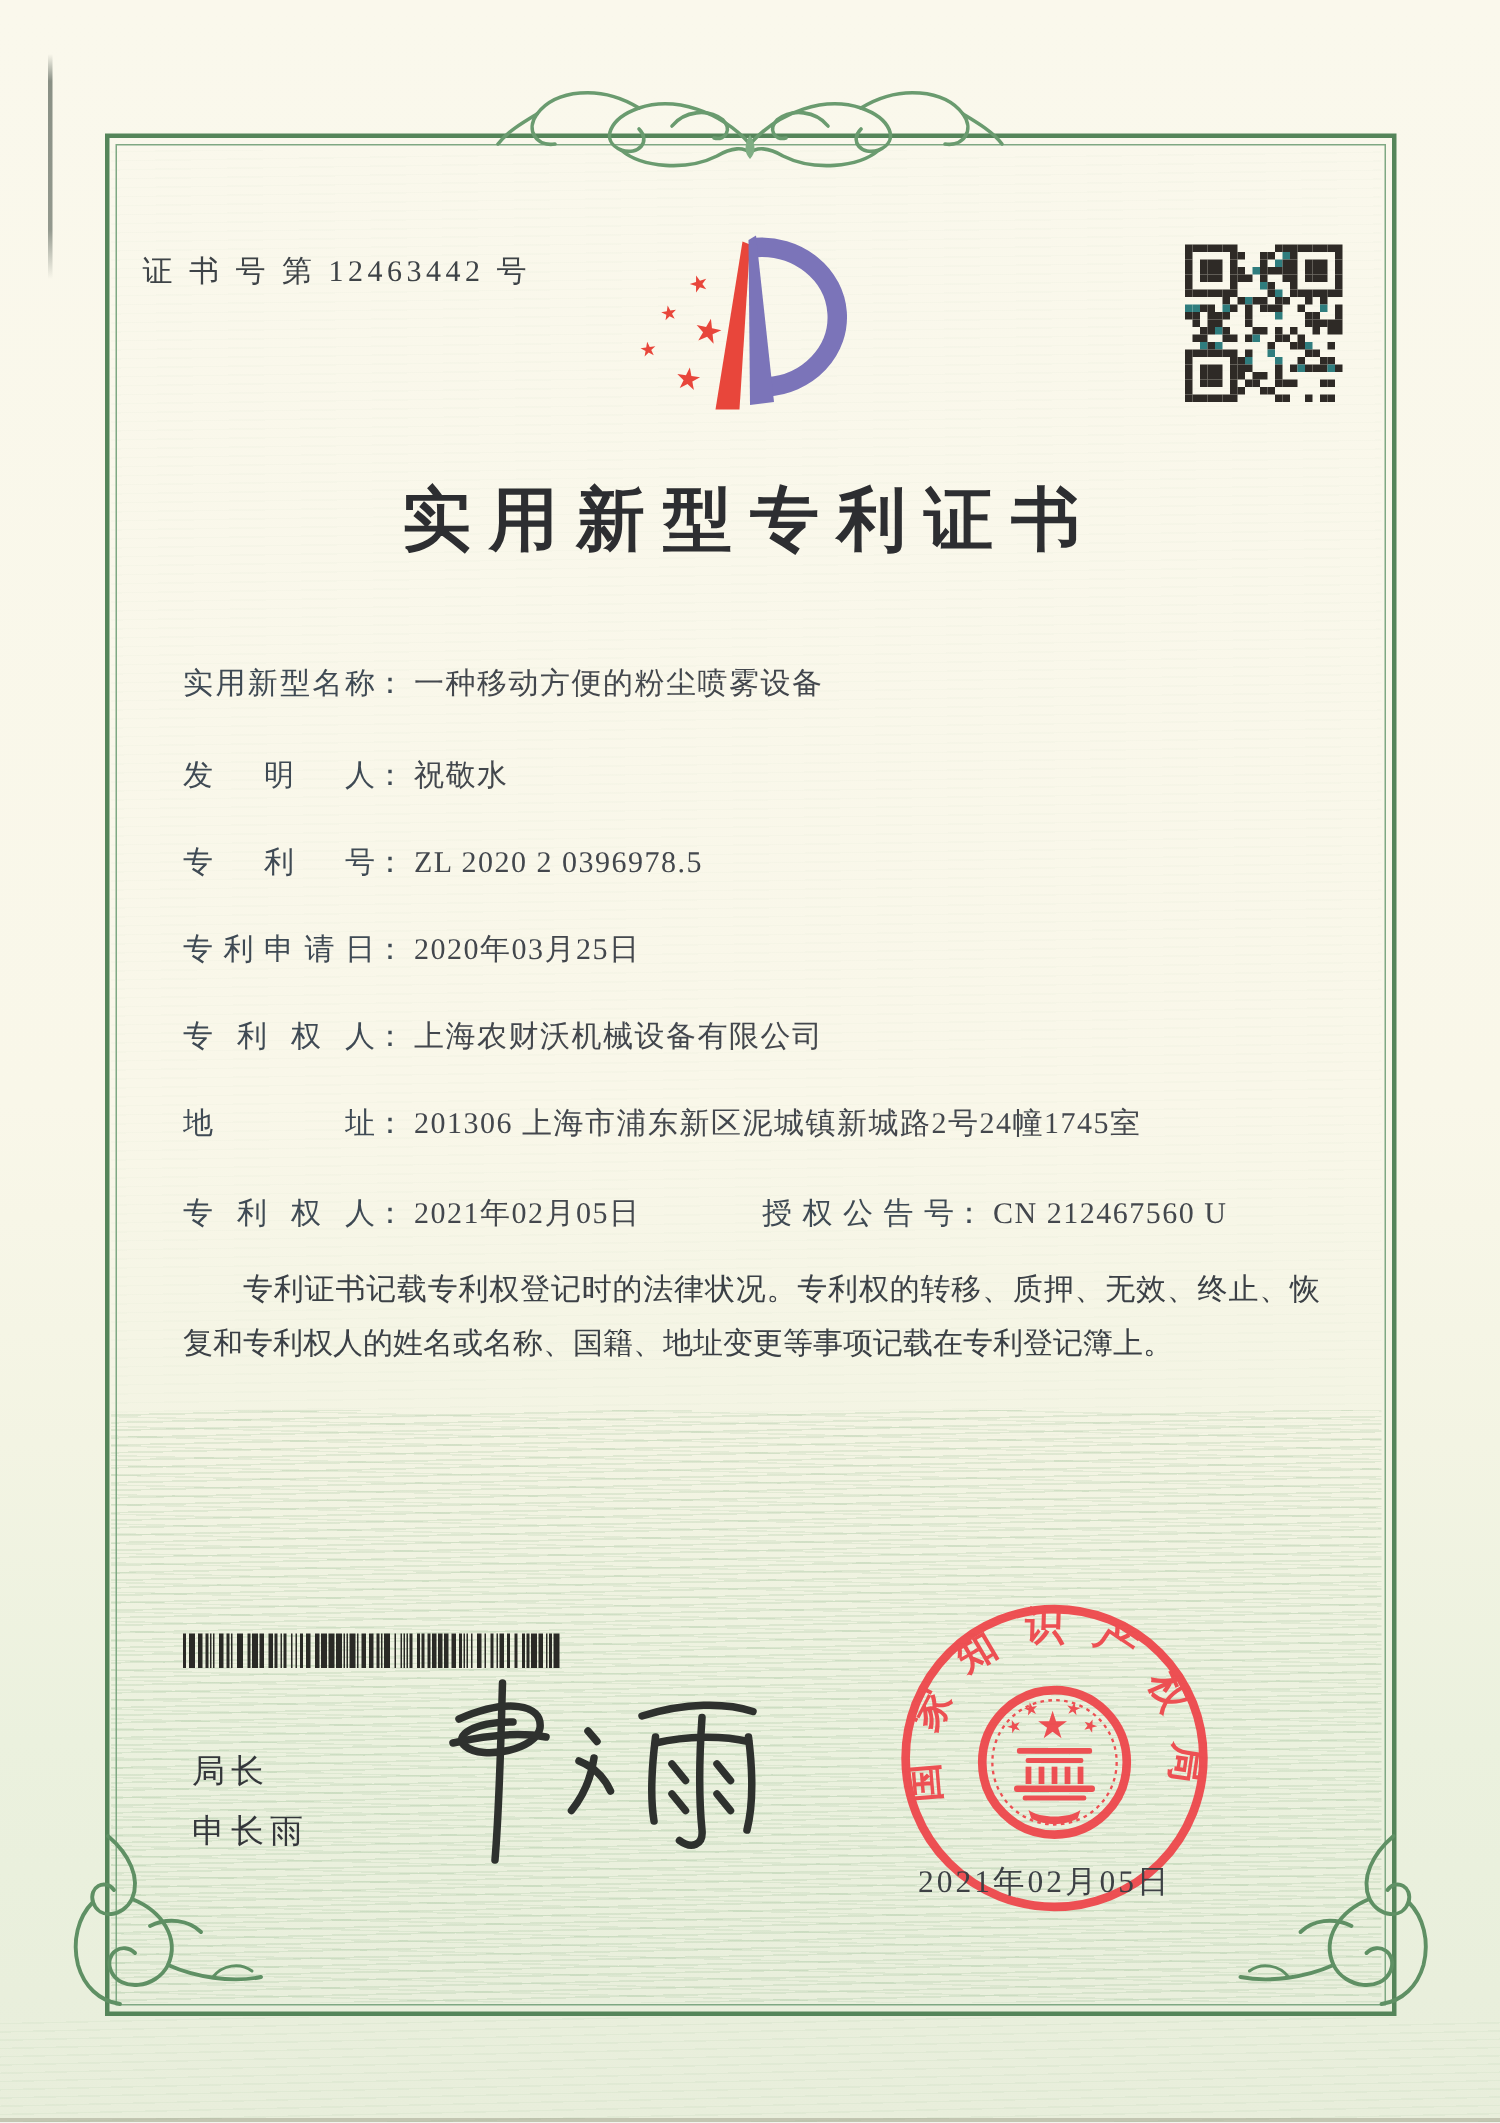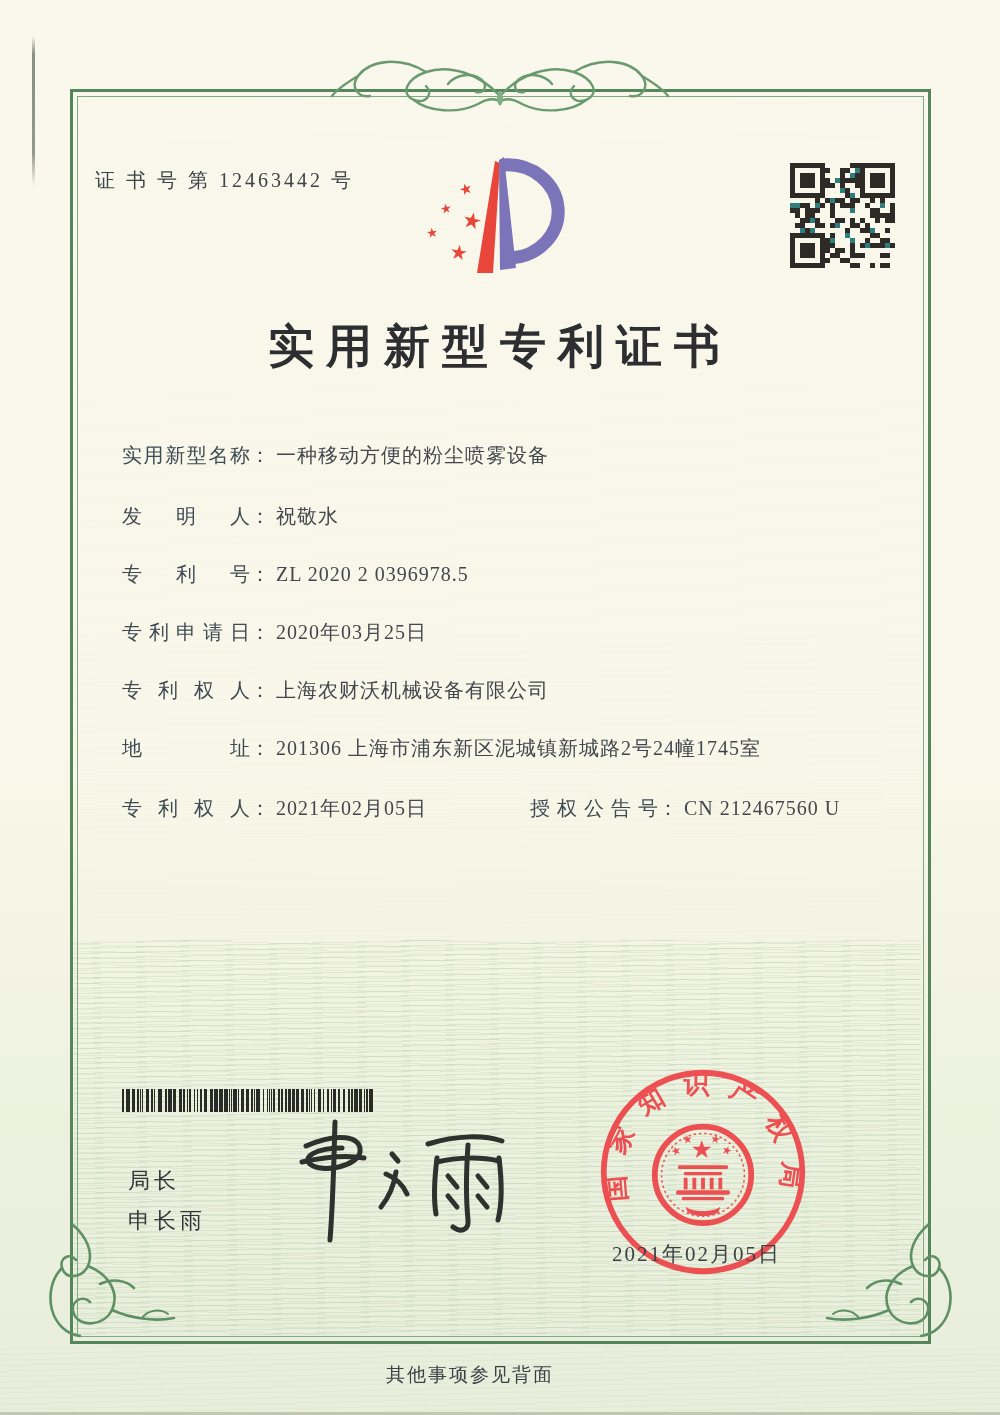--- a/index.html
+++ b/index.html
@@ -27,21 +27,21 @@
 
   .cert-no{position:absolute;left:95px;top:167px;font-size:20px;letter-spacing:3px;color:#3e4347;}
   .title{position:absolute;left:0;top:316px;width:100%;text-align:center;font-size:46px;font-weight:700;
     letter-spacing:12px;color:#2d2e31;}
 
   .fields{position:absolute;left:122px;top:0;width:800px;}
   .frow{position:absolute;left:0;font-size:20px;white-space:nowrap;}
   .flabel{display:inline-block;width:128px;text-align:justify;text-align-last:justify;color:#3f4a54;vertical-align:top;}
   .fcolon{color:#3f4a54;}
   .fvalue{color:#43474d;margin-left:6px;letter-spacing:1px;}
-  .grant2{position:absolute;left:408px;top:0;}
+  .grant2{position:absolute;left:386px;top:0;}
 
   .body-par{position:absolute;left:122px;top:842px;width:758px;font-size:20px;line-height:36px;
     color:#3b4046;text-align:justify;}
   .body-par p{margin:0;text-indent:2em;}
 
   .barcode{position:absolute;left:122px;top:1089px;width:252px;height:23px;display:flex;align-items:stretch;}
   .barcode .bar{height:100%;}
 
   .issuer-role{position:absolute;left:128px;top:1166px;font-size:22px;color:#34373b;letter-spacing:4px;
     font-family:"Liberation Sans","DejaVu Sans",sans-serif;}
@@ -602,20 +602,21 @@
     </div>
     <div class="frow" style="top:795px">
       <span class="flabel">专利权人</span><span class="fcolon">：</span><span class="fvalue">2021年02月05日</span>
       <span class="grant2">
         <span class="flabel">授权公告号</span><span class="fcolon">：</span><span class="fvalue">CN 212467560 U</span>
       </span>
     </div>
   </div>
 
   <div class="body-par">
+    <p>专利证书记载专利权登记时的法律状况。专利权的转移、质押、无效、终止、恢复和专利权人的姓名或名称、国籍、地址变更等事项记载在专利登记簿上。</p>
   </div>
 
   <div class="barcode">
       <span class="bar" style="width: 2px; background: rgb(42, 42, 38);"></span>
       <span class="bar" style="width: 2px;"></span>
       <span class="bar" style="width: 4px; background: rgb(42, 42, 38);"></span>
       <span class="bar" style="width: 2px;"></span>
       <span class="bar" style="width: 3px; background: rgb(42, 42, 38);"></span>
       <span class="bar" style="width: 2px;"></span>
       <span class="bar" style="width: 2px; background: rgb(42, 42, 38);"></span>
@@ -790,15 +791,14 @@
           <rect x="117" y="116" width="4" height="12"></rect>
         <rect x="126" y="116" width="4" height="12"></rect>
         <rect x="82" y="129" width="56" height="4.5" rx="2"></rect>
         <rect x="88" y="136" width="44" height="3.4" rx="1.5"></rect>
         <path d="M92,146 C100,152 120,152 128,146 L126,152 C116,157 104,157 94,152 Z"></path>
       </g>
     </g>
   </svg>
   <div class="seal-date">2021年02月05日</div>
 
-  <div class="back-note">其他事项参见背面</div>
 
 </div>
 
 </body></html>

